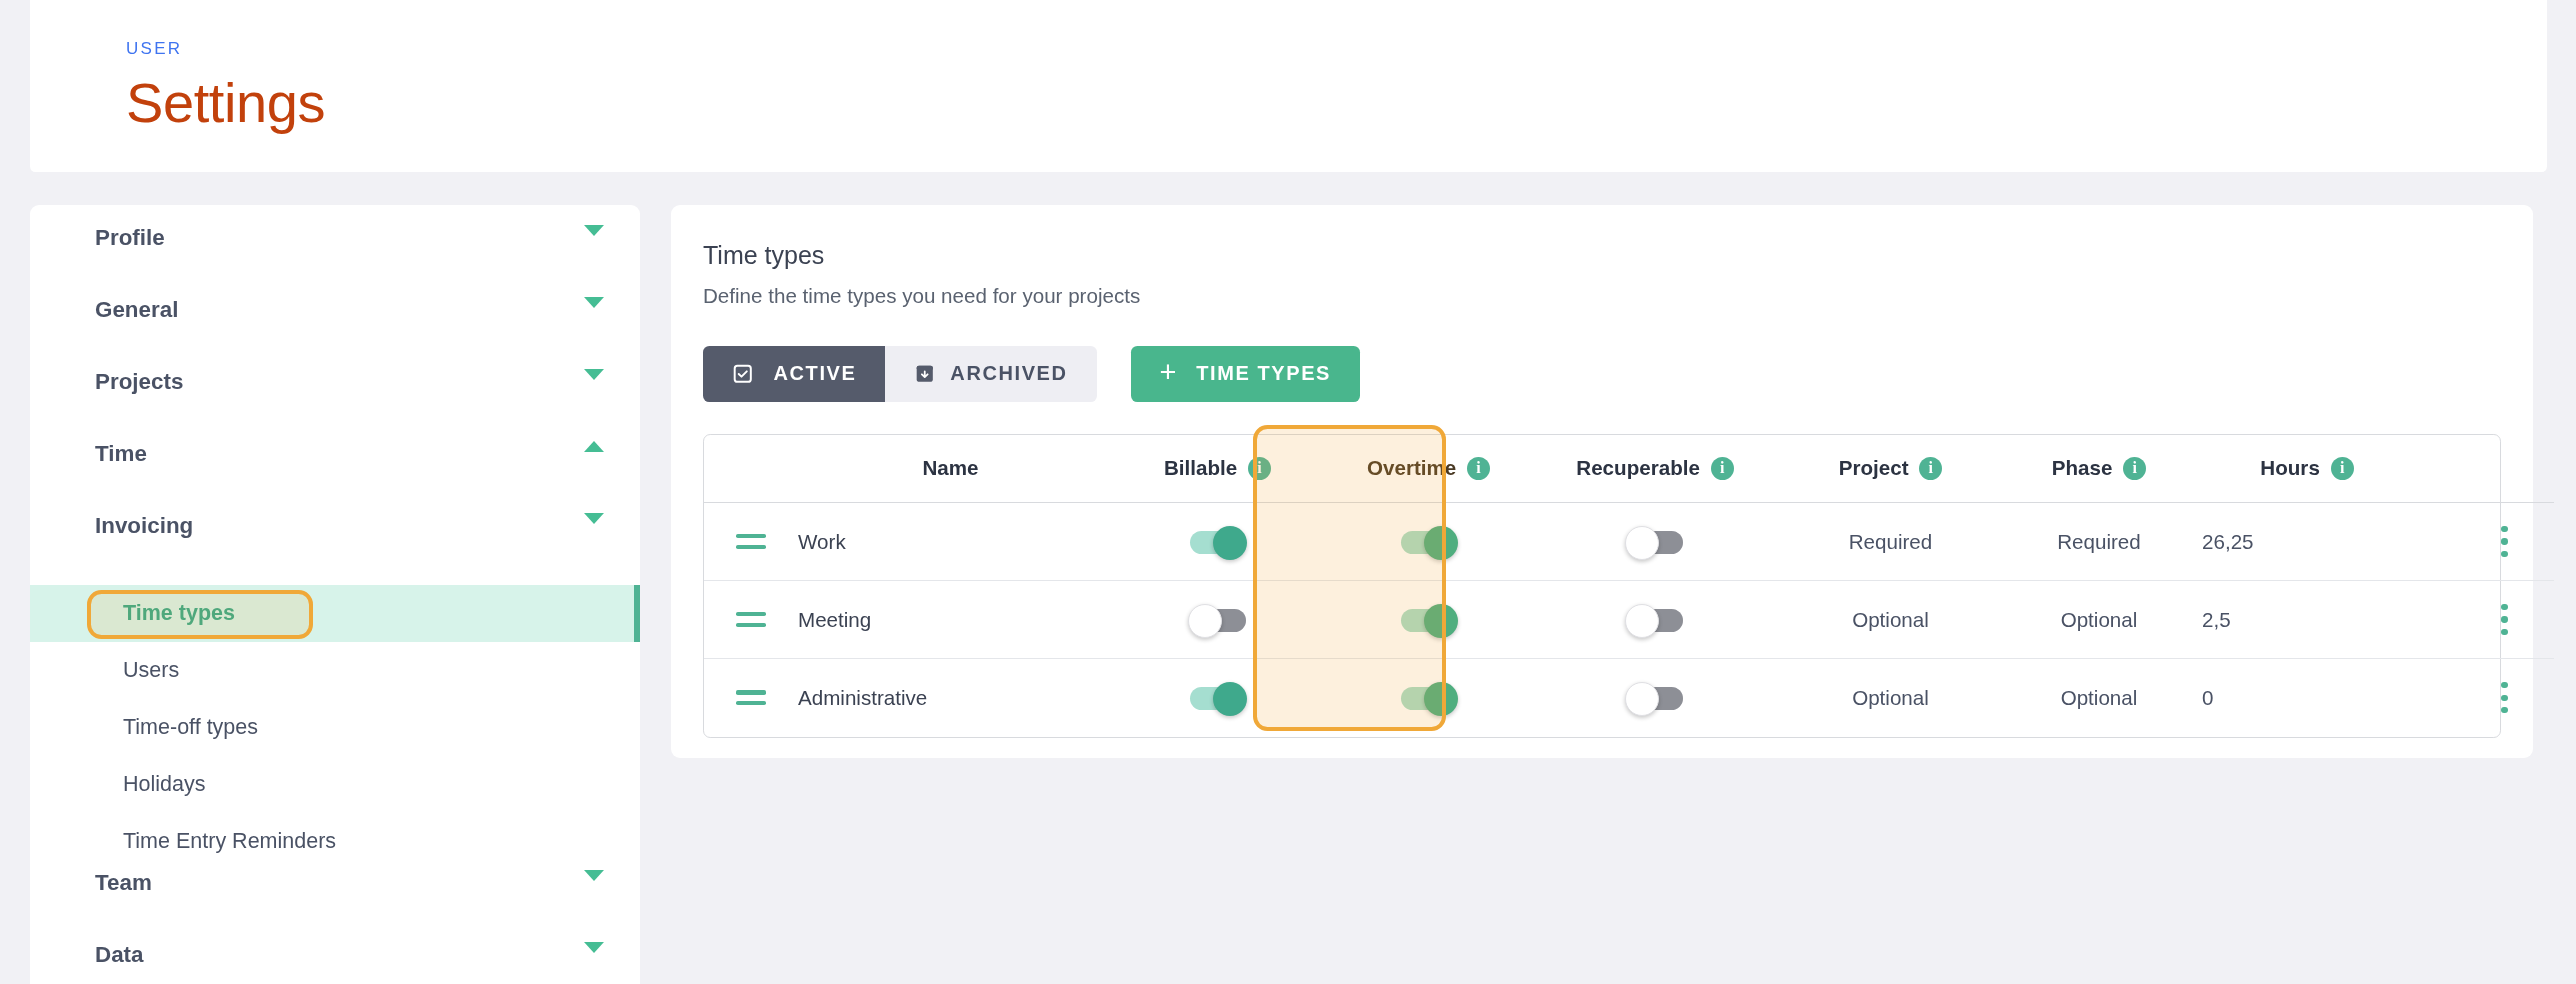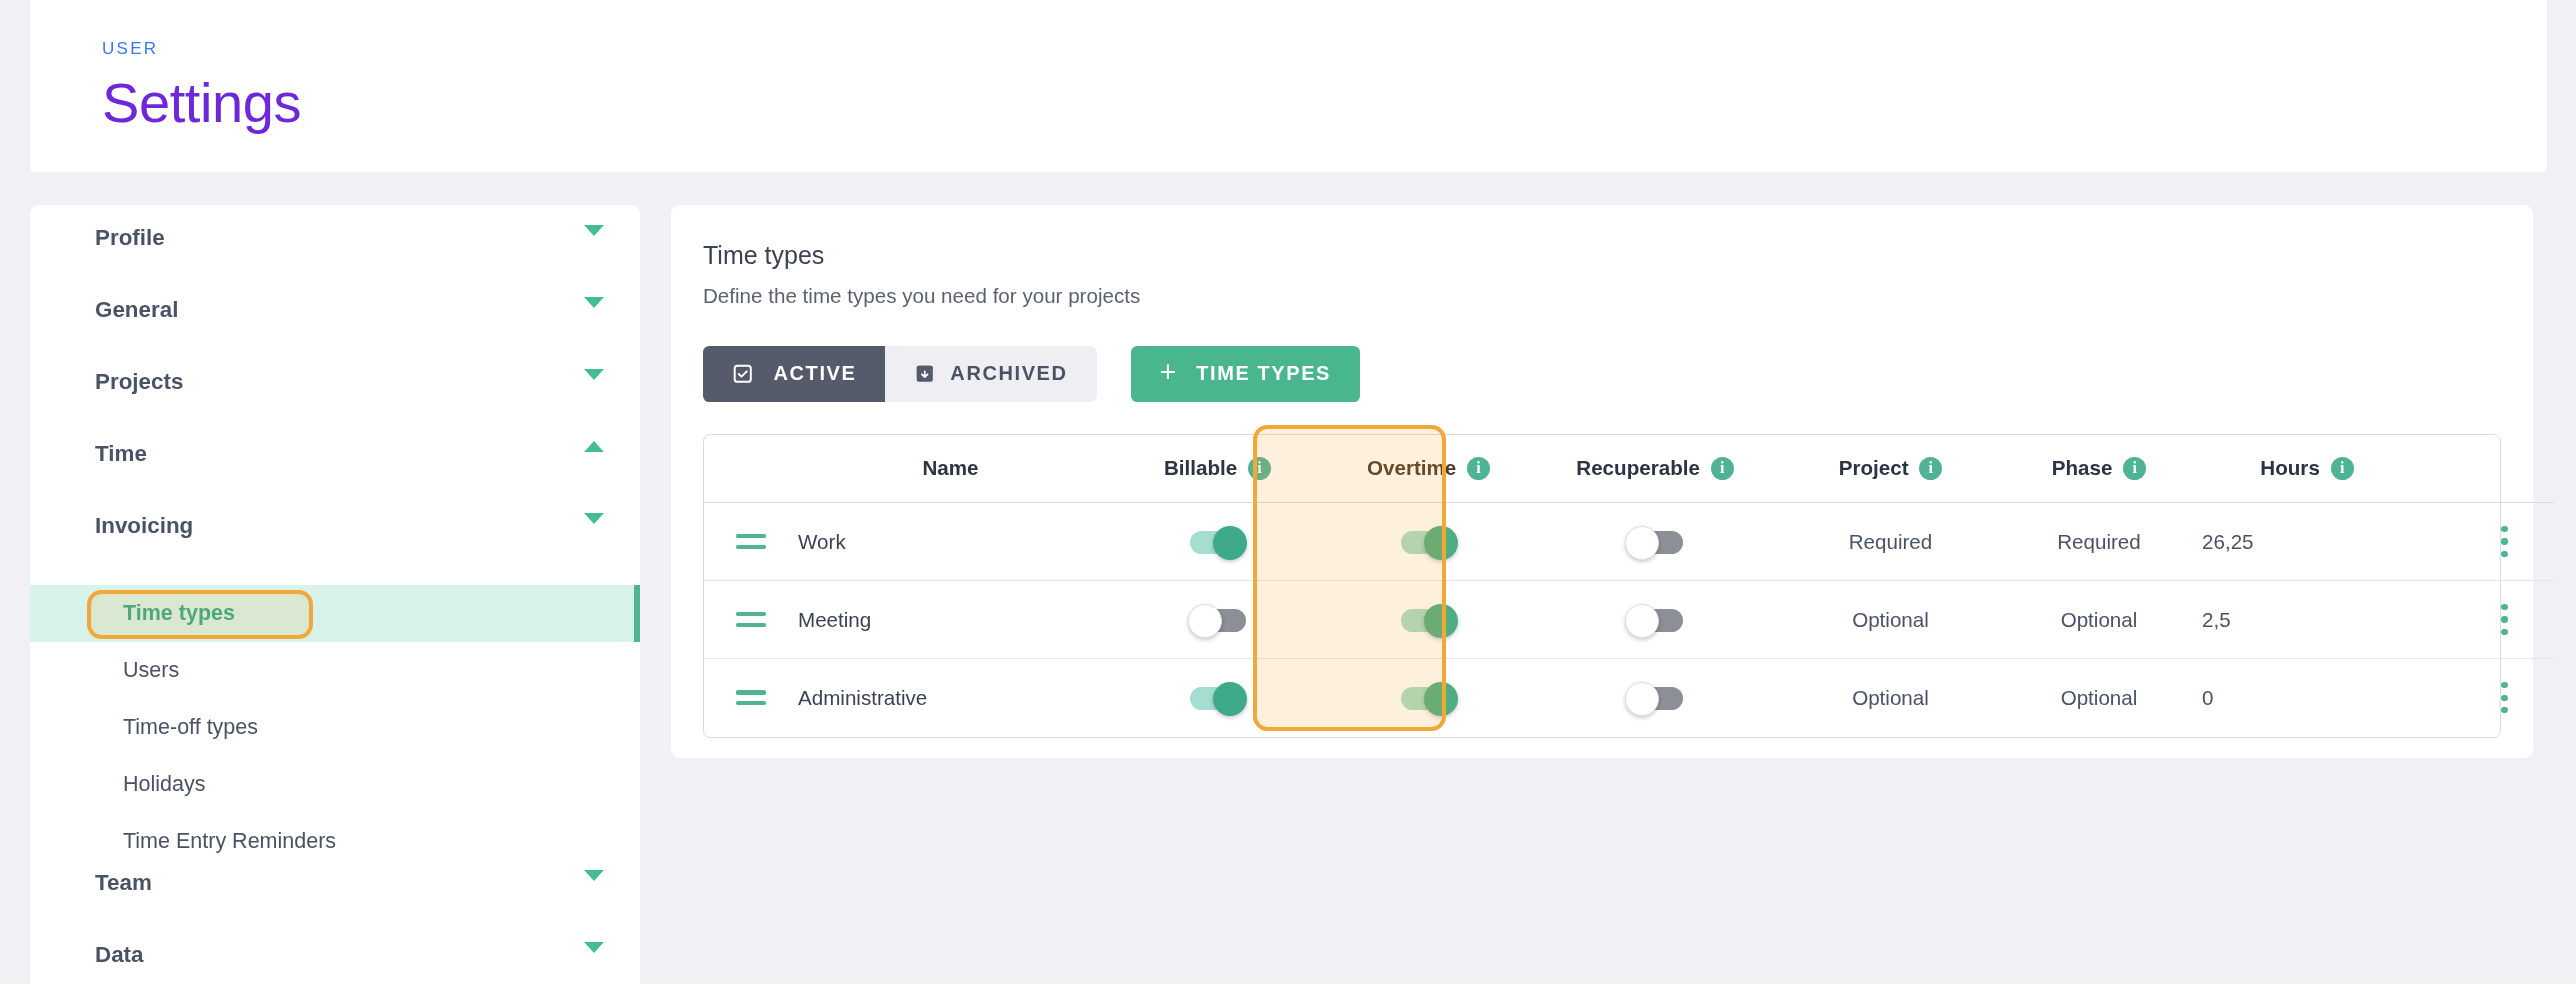--- a/index.html
+++ b/index.html
@@ -11,33 +11,33 @@
     overflow: hidden;
   }
 
   
   .page-header {
     position: absolute;
     left: 30px; top: 0; width: 2517px; height: 172px;
     background: #ffffff;
     border-bottom-left-radius: 5.4px;
     border-bottom-right-radius: 5.4px;
-    padding: 39px 0 0 72px;
+    padding: 39px 0 0 96px;
   }
   .eyebrow {
     font-size: 17px;
     letter-spacing: 2.3px;
     font-weight: 500;
     color: #3f74f0;
     text-transform: uppercase;
   }
   .page-title {
     font-size: 56px;
     font-weight: 400;
-    color: #6d28d9;
+    color: #c2410c;
     margin-top: 10.8px;
     letter-spacing: -0.4px;
   }
 
   
   .sidebar {
     position: absolute;
     left: 30px; top: 205px; width: 610px;
     min-height: 780px;
     background: #ffffff;

